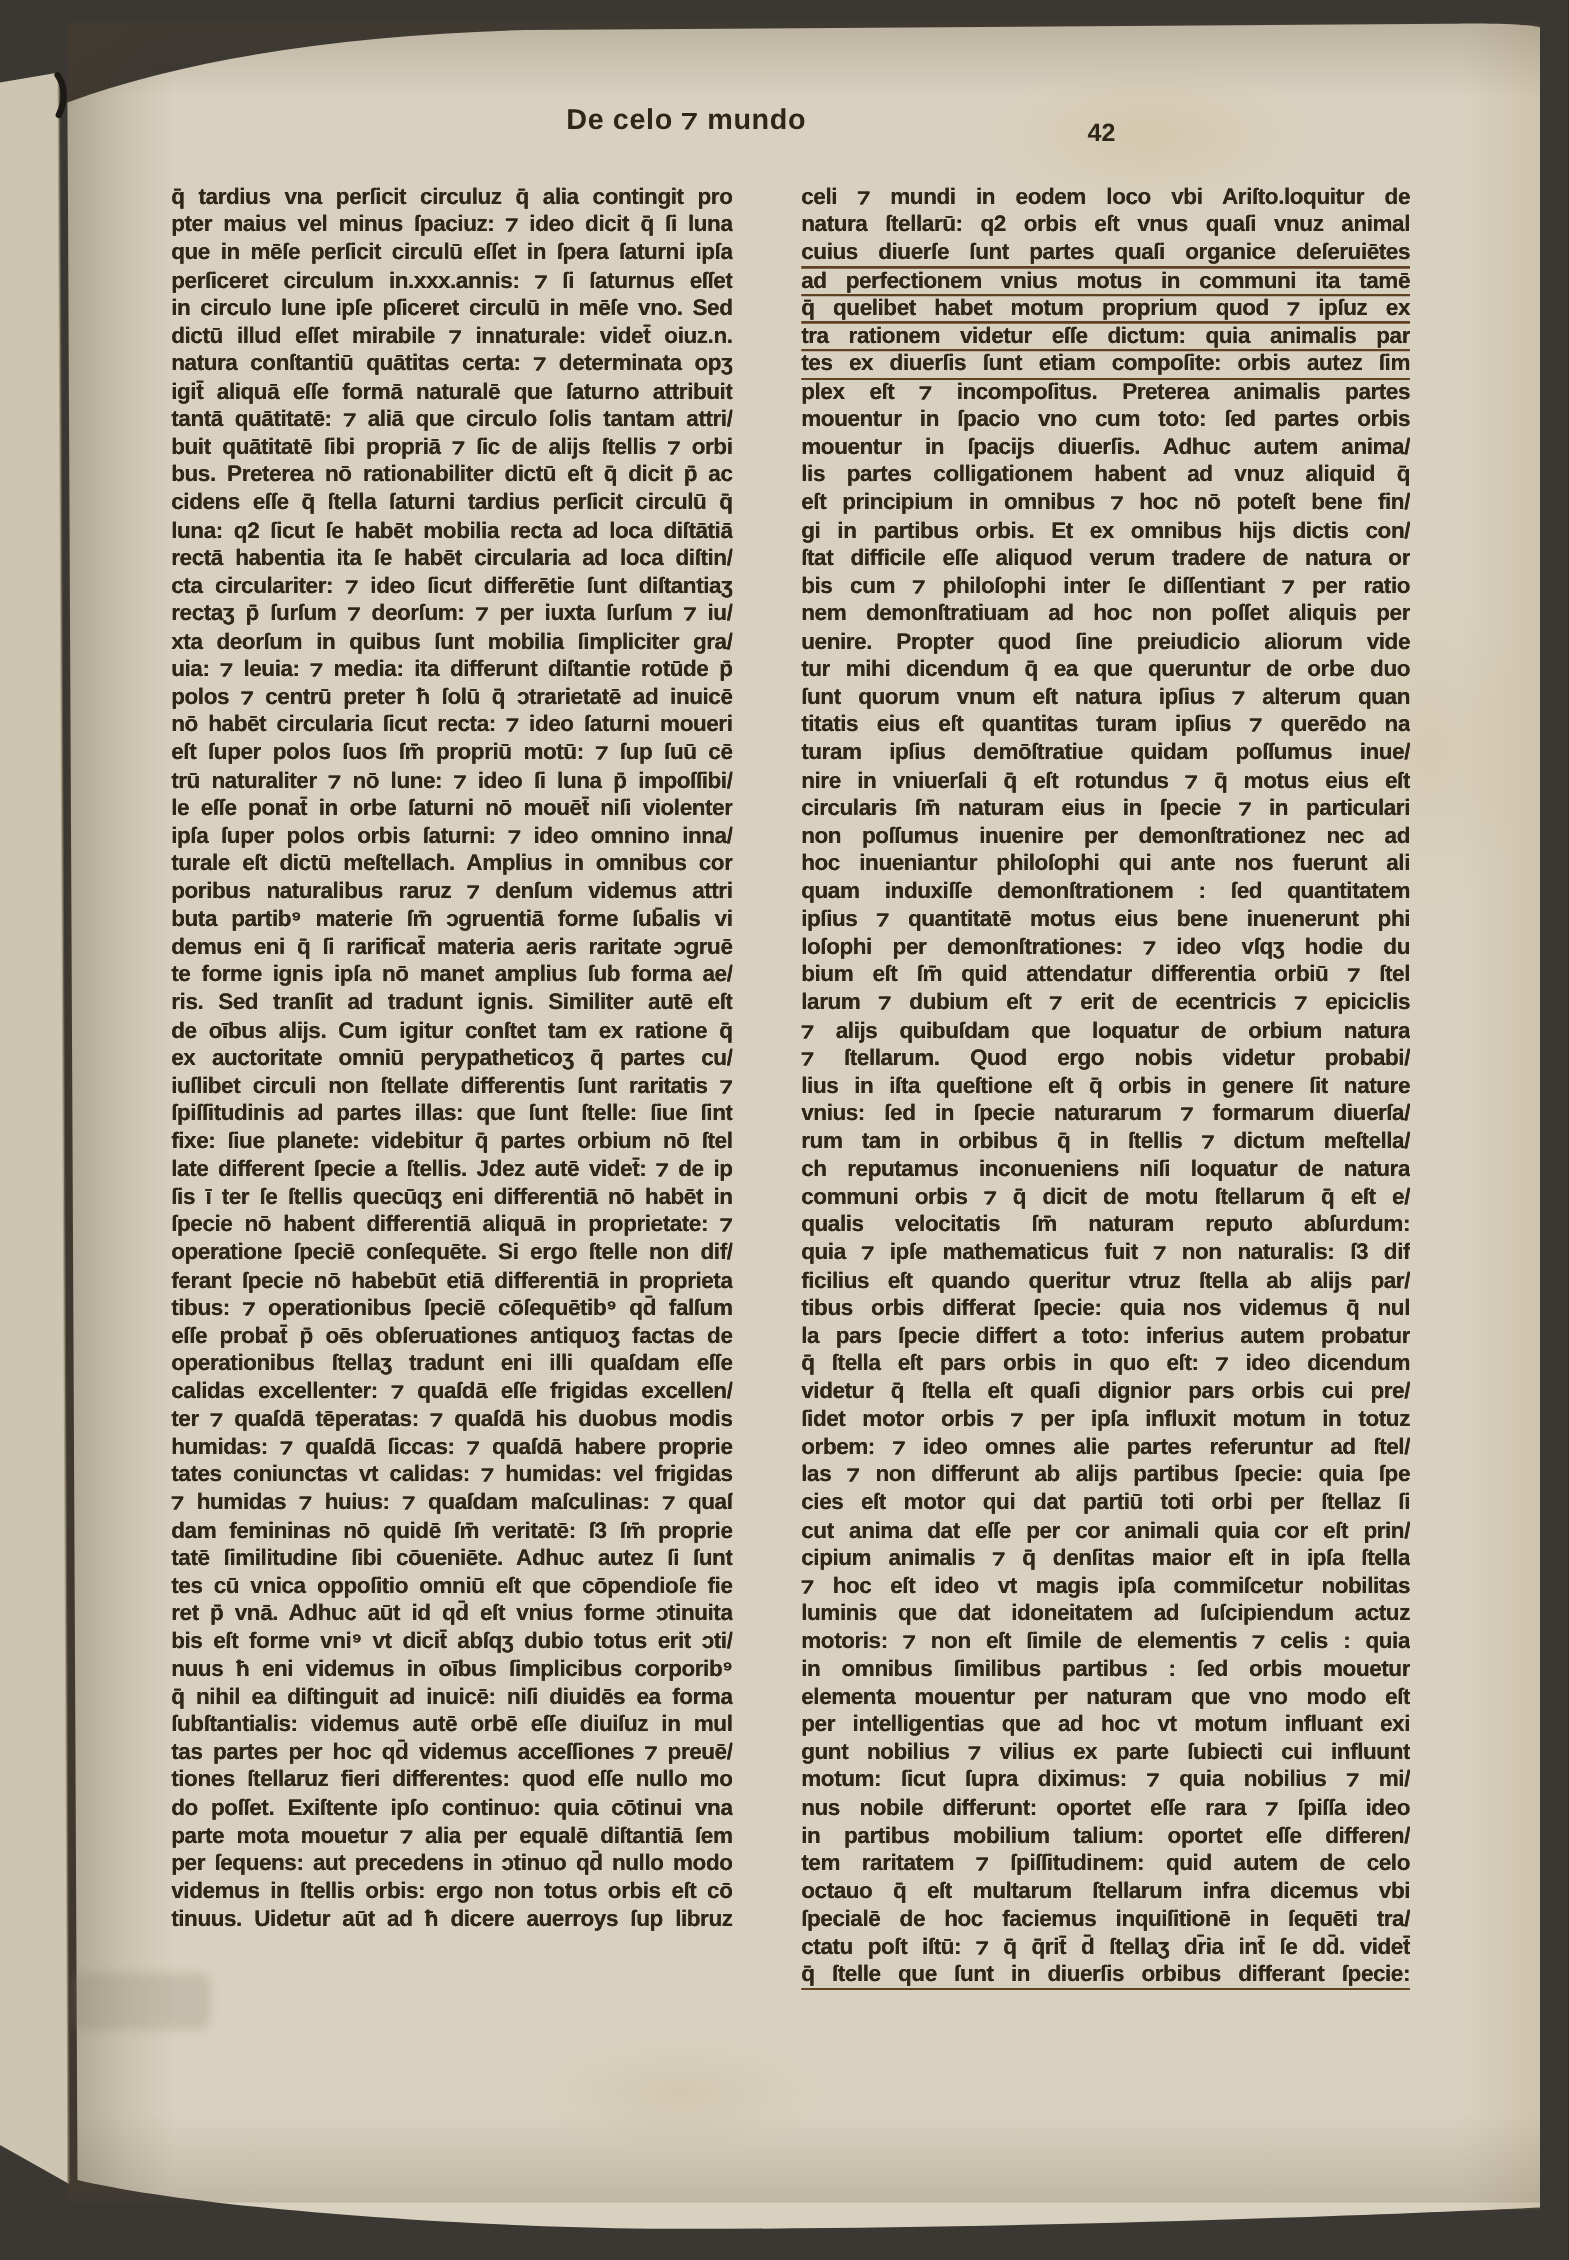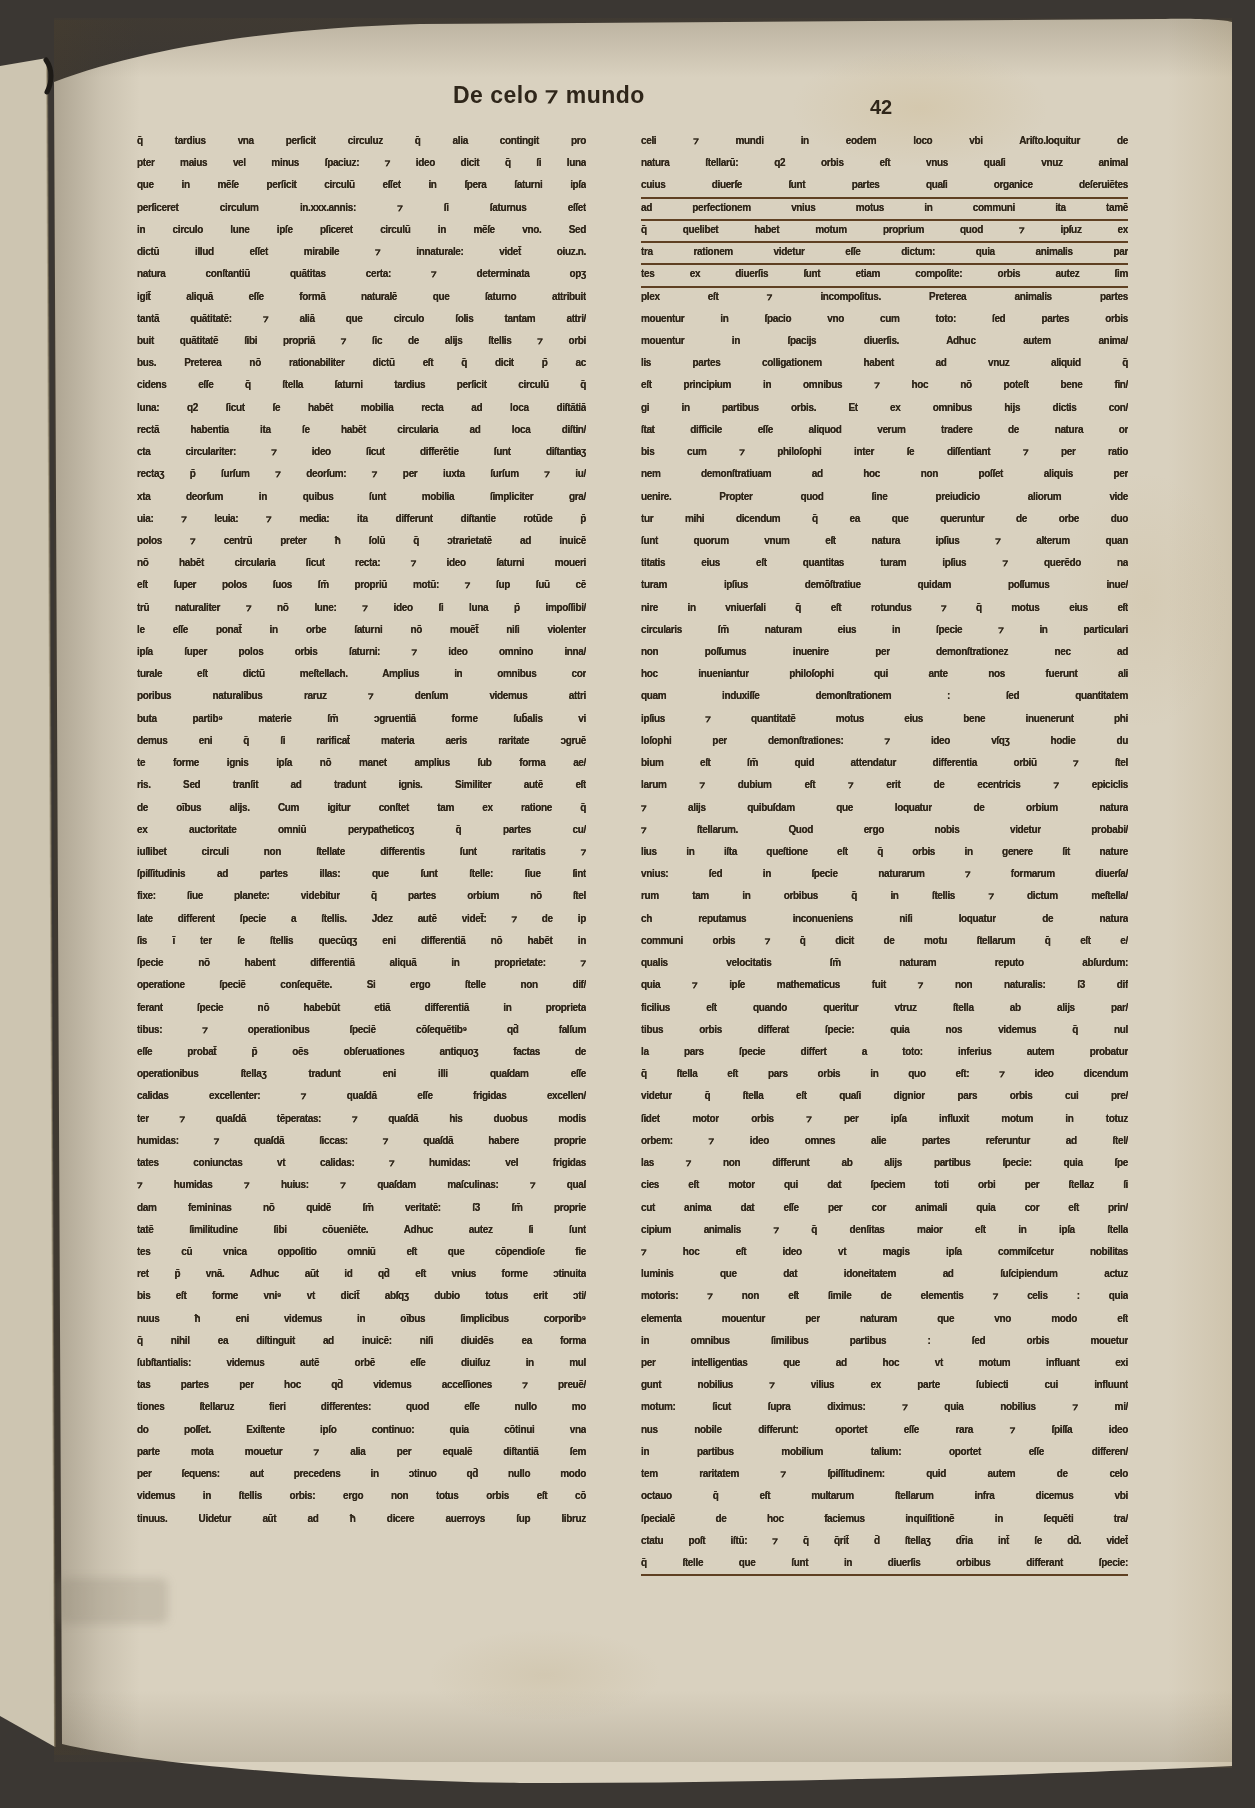--- a/index.html
+++ b/index.html
@@ -19,21 +19,21 @@
     background:radial-gradient(ellipse at center, rgba(186,152,84,.16), rgba(186,152,84,0) 70%);}
   .stain-b{left:1060px;top:470px;width:170px;height:260px;border-radius:50%;
     background:radial-gradient(ellipse at center, rgba(178,148,88,.10), rgba(178,148,88,0) 70%);}
   .stain-c{left:430px;top:1630px;width:230px;height:90px;border-radius:50%;
     background:radial-gradient(ellipse at center, rgba(160,134,80,.12), rgba(160,134,80,0) 72%);}
   .showthrough{left:58px;top:1578px;width:110px;height:46px;border-radius:8px;
     background:rgba(128,118,98,.22);filter:blur(4px);}
   .running-title{position:absolute;left:453px;top:78px;font-size:23px;font-weight:bold;
     color:var(--ink);letter-spacing:.5px;}
   .folio{position:absolute;left:870px;top:96px;font-size:20px;font-weight:bold;color:var(--ink);}
-  .col{position:absolute;top:130px;color:var(--ink);font-weight:bold;font-size:10px;
+  .col{position:absolute;top:146px;color:var(--ink);font-weight:bold;font-size:18px;
     letter-spacing:-0.35px;}
   .col-left{left:137px;width:449px;}
   .col-right{left:641px;width:487px;}
   .line{height:22.22px;line-height:22.22px;text-align:justify;text-align-last:justify;
     overflow:hidden;text-shadow:0 0 .5px rgba(47,38,24,.85);}
   .line.underlined{box-shadow:0 2px 0 0 var(--annotation-ink);}
   .line.slash{position:relative;}
   .line.slash::after{content:"∕";position:absolute;right:-18px;top:-3px;
     color:var(--annotation-ink);font-weight:bold;}
 </style>
@@ -175,28 +175,28 @@
       <div class="line">qualis velocitatis ſm̄ naturam reputo abſurdum:</div>
       <div class="line">quia ⁊ ipſe mathematicus fuit ⁊ non naturalis: ſ3 dif</div>
       <div class="line">ficilius eſt quando queritur vtruz ſtella ab alijs par/</div>
       <div class="line">tibus orbis differat ſpecie: quia nos videmus q̄ nul</div>
       <div class="line">la pars ſpecie differt a toto: inferius autem probatur</div>
       <div class="line">q̄ ſtella eſt pars orbis in quo eſt: ⁊ ideo dicendum</div>
       <div class="line">videtur q̄ ſtella eſt quaſi dignior pars orbis cui pre/</div>
       <div class="line">ſidet motor orbis ⁊ per ipſa influxit motum in totuz</div>
       <div class="line">orbem: ⁊ ideo omnes alie partes referuntur ad ſtel/</div>
       <div class="line">las ⁊ non differunt ab alijs partibus ſpecie: quia ſpe</div>
-      <div class="line">cies eſt motor qui dat ſpeciem toti orbi per ſtellaz ſi</div>
+      <div class="line">cies eſt motor qui dat partiū toti orbi per ſtellaz ſi</div>
       <div class="line">cut anima dat eſſe per cor animali quia cor eſt prin/</div>
       <div class="line">cipium animalis ⁊ q̄ denſitas maior eſt in ipſa ſtella</div>
       <div class="line">⁊ hoc eſt ideo vt magis ipſa commiſcetur nobilitas</div>
       <div class="line">luminis que dat idoneitatem ad ſuſcipiendum actuz</div>
       <div class="line">motoris: ⁊ non eſt ſimile de elementis ⁊ celis : quia</div>
+      <div class="line">in omnibus ſimilibus partibus : ſed orbis mouetur</div>
       <div class="line">elementa mouentur per naturam que vno modo eſt</div>
-      <div class="line">in omnibus ſimilibus partibus : ſed orbis mouetur</div>
       <div class="line">per intelligentias que ad hoc vt motum influant exi</div>
       <div class="line">gunt nobilius ⁊ vilius ex parte ſubiecti cui influunt</div>
       <div class="line">motum: ſicut ſupra diximus: ⁊ quia nobilius ⁊ mi/</div>
       <div class="line">nus nobile differunt: oportet eſſe rara ⁊ ſpiſſa ideo</div>
       <div class="line">in partibus mobilium talium: oportet eſſe differen/</div>
       <div class="line">tem raritatem ⁊ ſpiſſitudinem: quid autem de celo</div>
       <div class="line">octauo q̄ eſt multarum ſtellarum infra dicemus vbi</div>
       <div class="line">ſpecialē de hoc faciemus inquiſitionē in ſequēti tra/</div>
       <div class="line">ctatu poſt iſtū: ⁊ q̄ q̄rit̄ d̄ ſtellaʒ dr̄ia int̄ ſe dd̄. videt̄</div>
       <div class="line underlined">q̄ ſtelle que ſunt in diuerſis orbibus differant ſpecie:</div>

